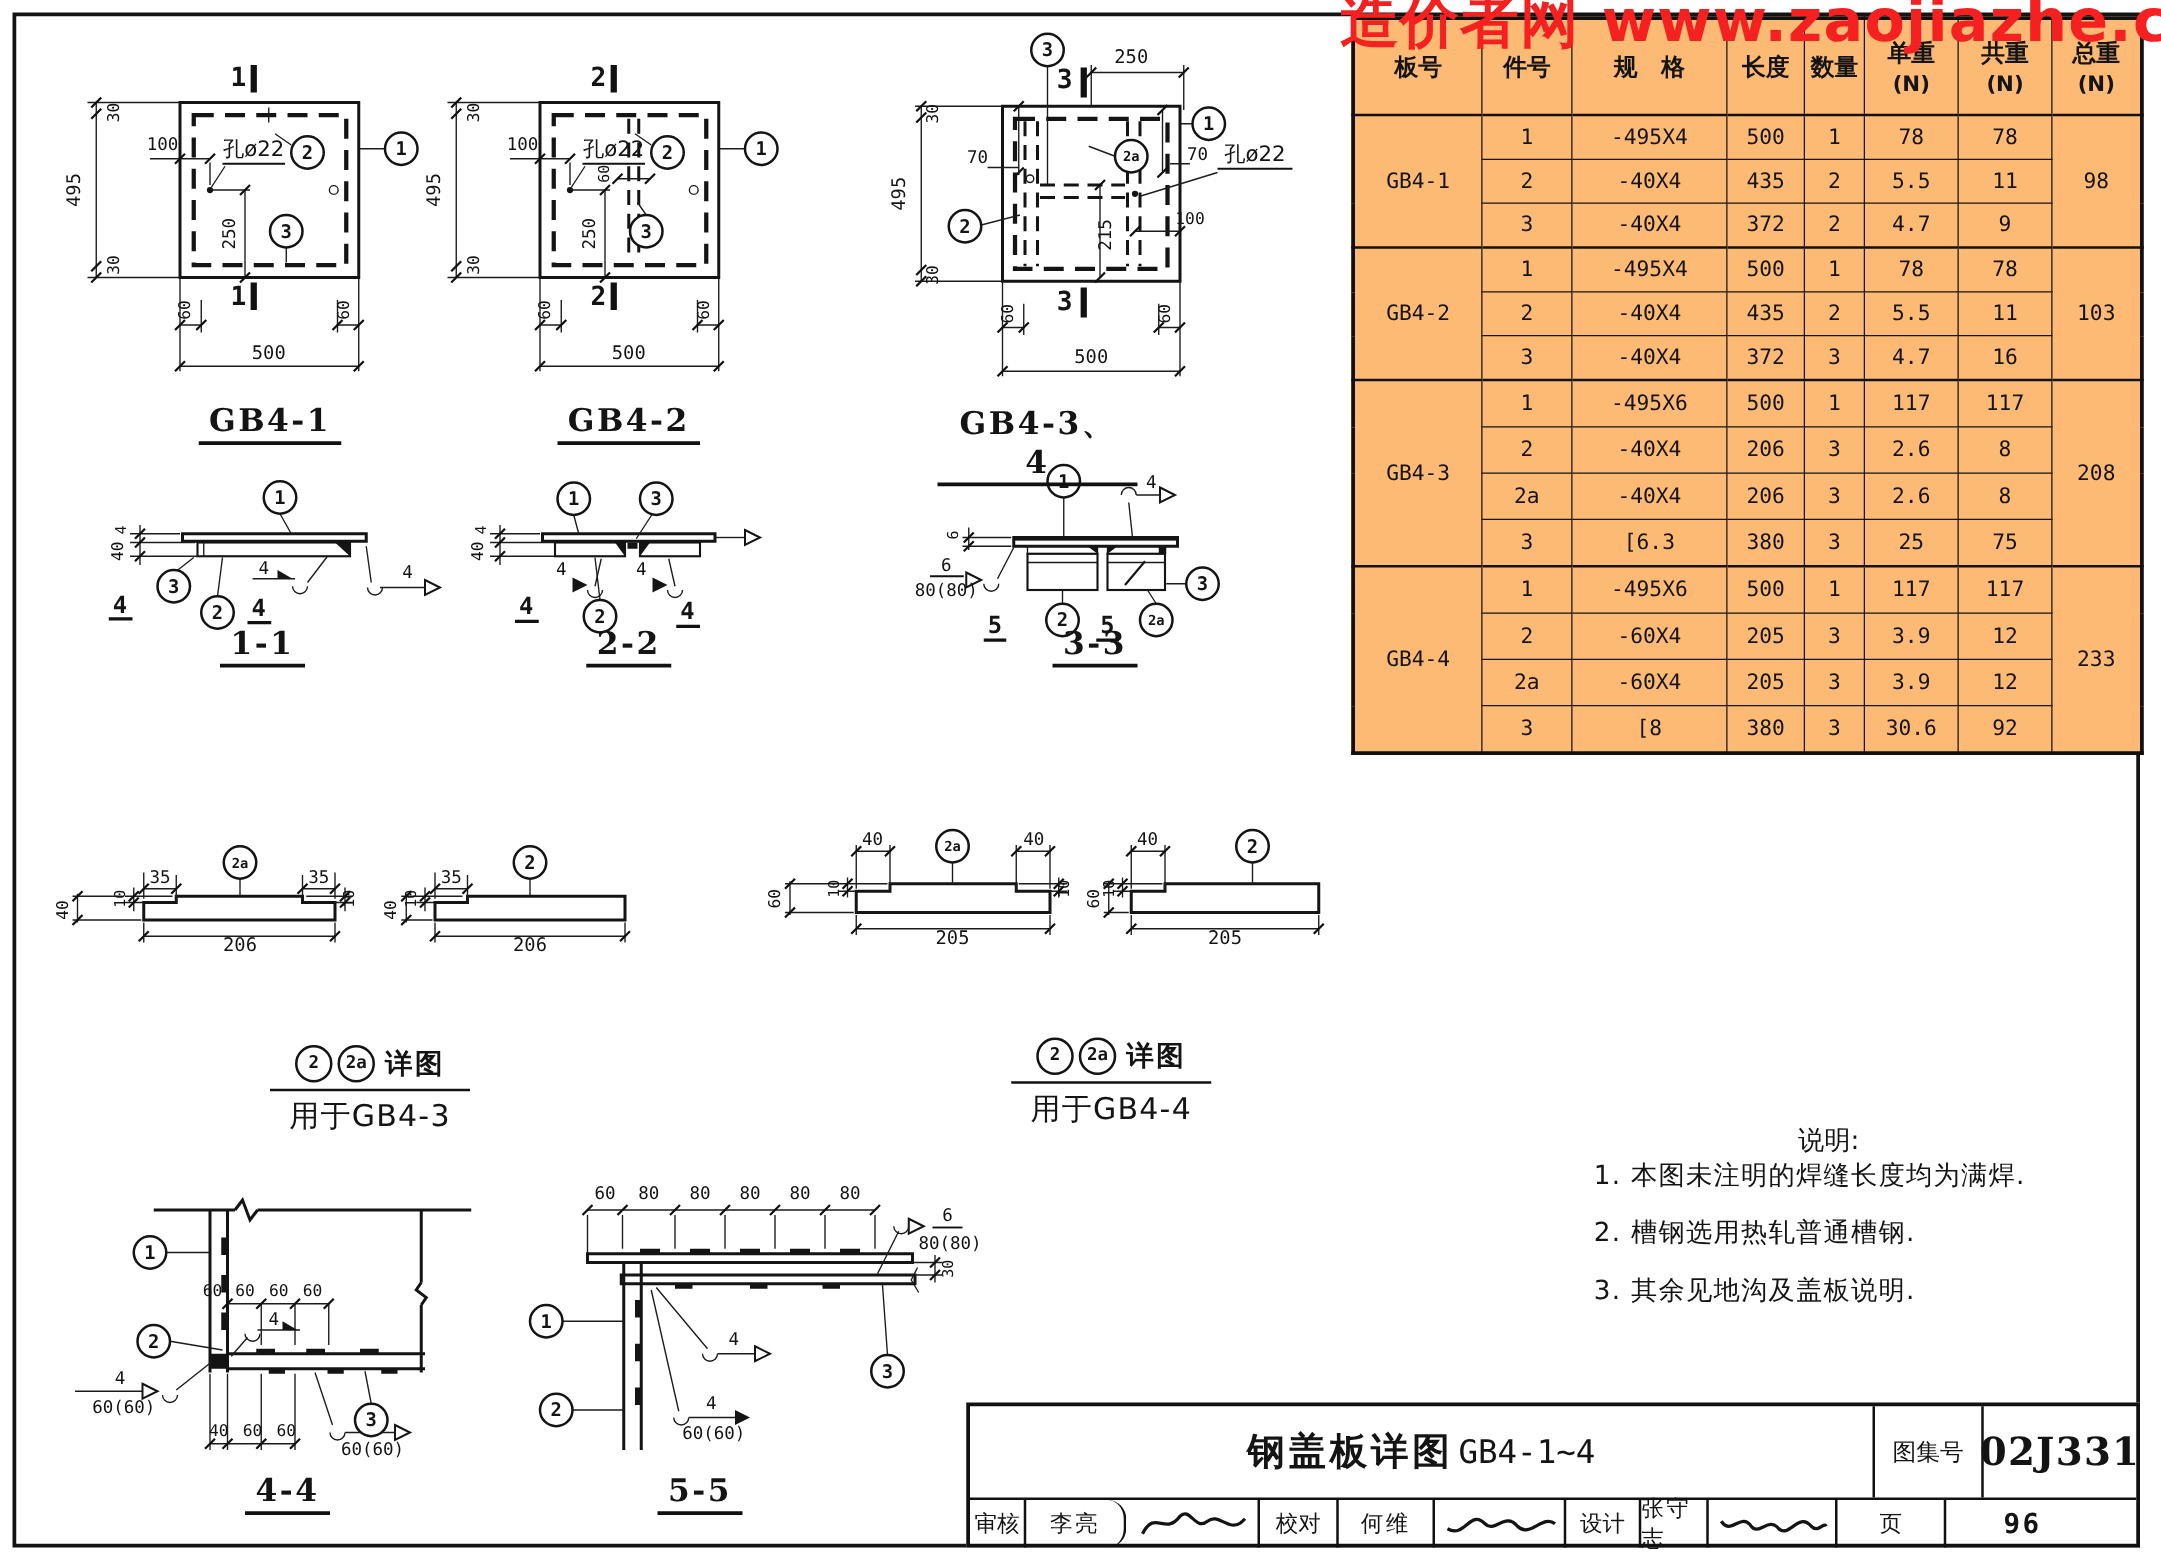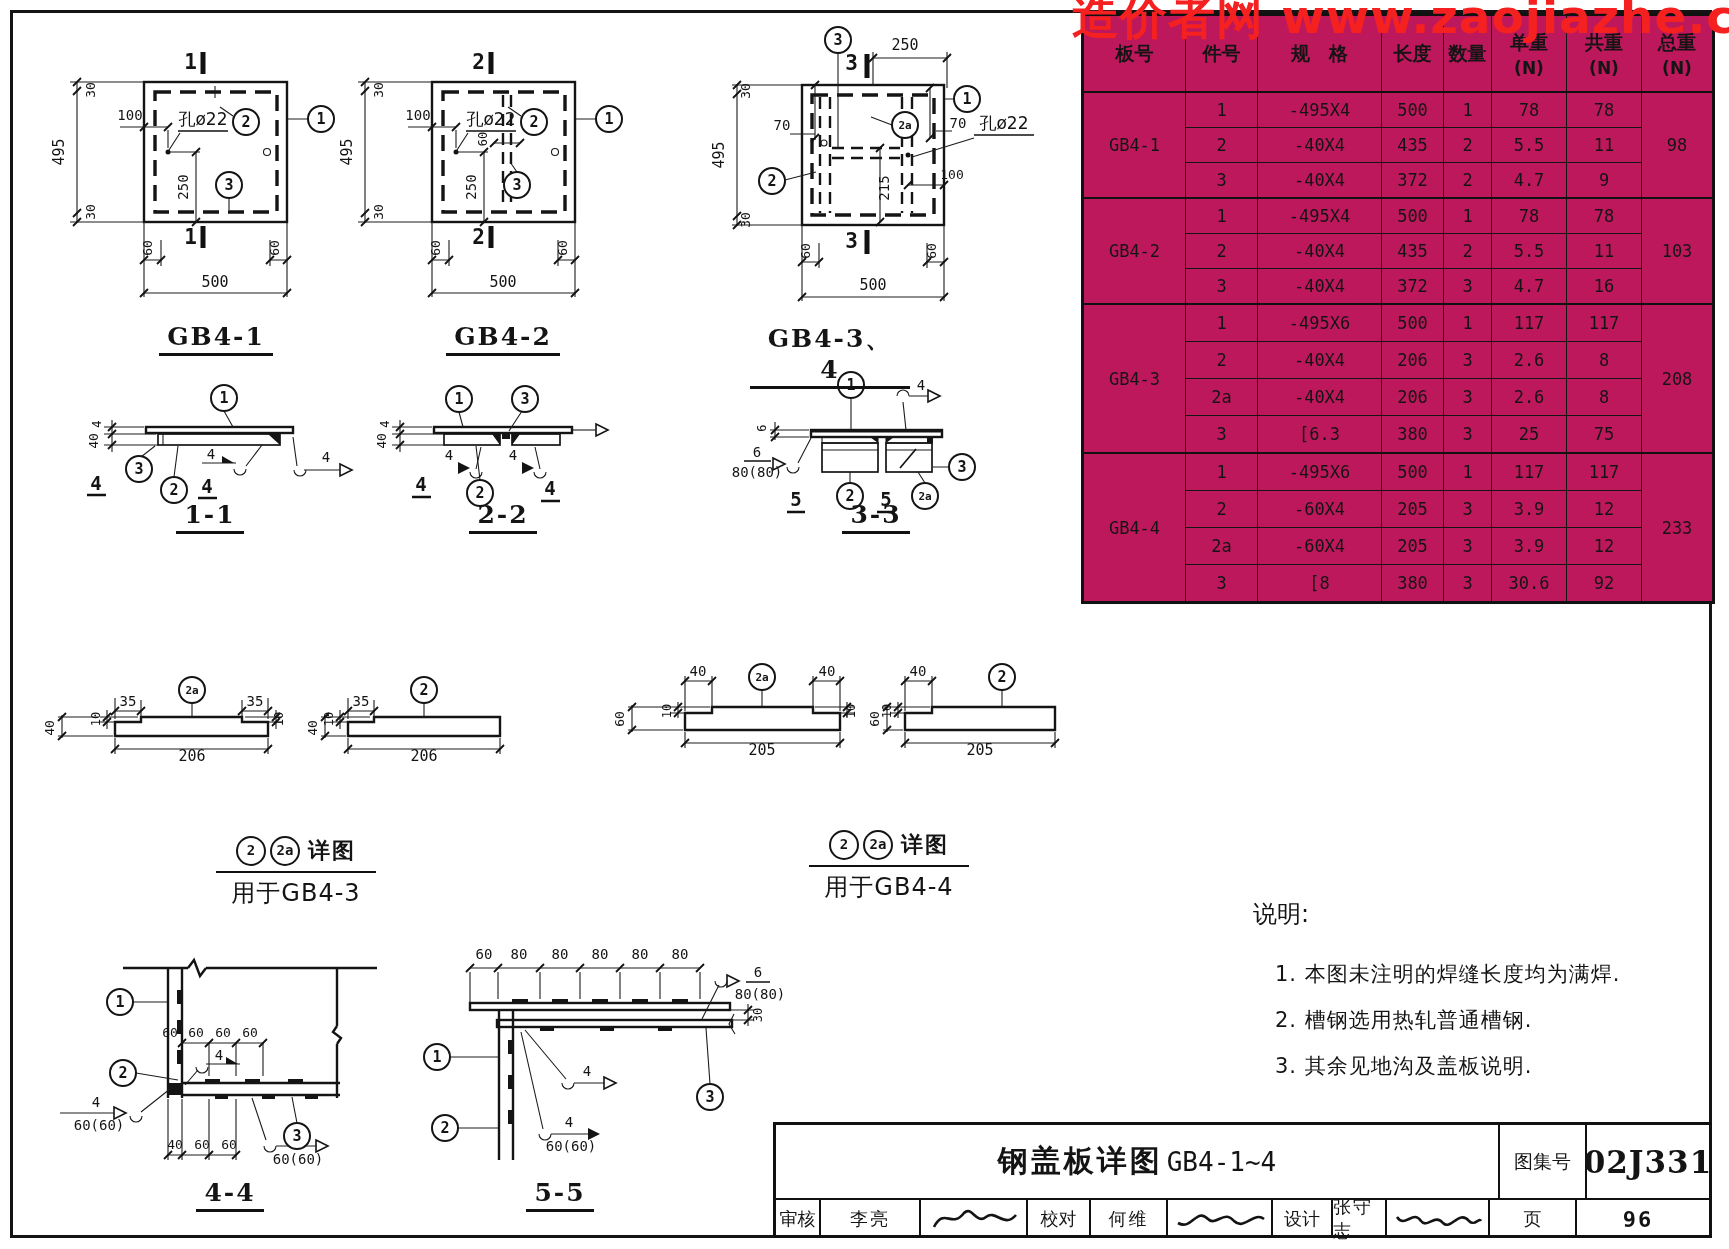--- a/index.html
+++ b/index.html
@@ -22,21 +22,21 @@
   .ulthin{stroke:#111;stroke-width:1.5;fill:none;}
   text.cad{font-family:"DejaVu Sans Mono",monospace;fill:#141414;}
   text.cn{font-family:"DejaVu Sans",sans-serif;fill:#141414;}
   .balloon-circle{fill:#fff;stroke:#141414;stroke-width:2;}
 
   .watermark{position:absolute;left:1072px;top:-14px;font-size:47px;font-weight:700;
       color:#f52020;letter-spacing:1px;white-space:nowrap;z-index:30;}
 
   
   .ptable-wrap{position:absolute;left:1081px;top:13px;z-index:5;}
-  table.ptable{border-collapse:collapse;table-layout:fixed;width:631px;background:#be185d;}
+  table.ptable{border-collapse:collapse;table-layout:fixed;width:631px;background:#fdba74;}
   table.ptable th,table.ptable td{border:1.8px solid #151515;text-align:center;vertical-align:middle;
       padding:0;overflow:hidden;}
   table.ptable{border:3px solid #111;}
   table.ptable th{height:75px;font-size:19px;font-weight:600;}
   table.ptable th .sub{font-size:17px;font-weight:600;margin-top:2px;}
   table.ptable td{font-family:"DejaVu Sans Mono",monospace;font-size:17px;}
   tr.h34 td{height:34px;} tr.h36 td{height:36px;}
   tr.gstart td{border-top:2.6px solid #111;}
   td.boardcell,td.totalcell{font-size:17px;}
 
@@ -49,21 +49,21 @@
   .caption{position:absolute;width:160px;text-align:center;z-index:6;}
   .caption .row1{display:flex;align-items:center;justify-content:center;gap:4px;
       border-bottom:2.6px solid #111;padding-bottom:5px;}
   .caption .bl{display:inline-block;width:26px;height:26px;border:2px solid #141414;border-radius:50%;
       font-family:"DejaVu Sans Mono",monospace;font-size:14px;font-weight:bold;line-height:24px;}
   .caption .cap-word{font-size:22px;font-weight:bold;letter-spacing:2px;margin-left:4px;}
   .caption .row2{font-size:24px;margin-top:4px;letter-spacing:1px;}
 
   
   .notes{position:absolute;left:1253px;top:898px;width:420px;z-index:6;}
-  .notes .nhead{font-size:24px;margin-bottom:30px;}
+  .notes .nhead{font-size:21px;margin-bottom:0;text-align:center;}
   .notes .nitem{font-size:21px;margin:0 0 18px 22px;letter-spacing:1px;}
 
   
   .tblock{position:absolute;left:773px;top:1122px;width:939px;height:116px;
       border:3px solid #111;box-sizing:border-box;z-index:6;background:#fff;}
   .tblock .toprow{display:flex;height:75px;border-bottom:2.4px solid #111;box-sizing:border-box;}
   .tblock .botrow{display:flex;height:38px;}
   .tb-cell{display:flex;align-items:center;justify-content:center;box-sizing:border-box;
       border-right:2px solid #111;height:100%;}
   .tb-cell:last-child{border-right:none;}
@@ -700,21 +700,21 @@
     <div class="toprow">
       <div class="tb-cell tb-main">
         <span class="t1">钢盖板详图</span>
         <span class="t2">GB4-1~4</span>
       </div>
       <div class="tb-cell tb-atlas-label">图集号</div>
       <div class="tb-cell tb-atlas-no">02J331</div>
     </div>
     <div class="botrow">
       <div class="tb-cell tb-lab" style="width:45px;">审核</div>
-      <div class="tb-cell tb-name" style="width:100px;">李亮</div>
+      <div class="tb-cell tb-name" style="width:80px;border-radius:15px;">李亮</div>
       <div class="tb-cell sig" style="width:107px;">
         <svg width="96" height="32" viewBox="0 0 96 32">
             <path d="M8,24 C18,4 26,26 38,10 C46,2 50,22 60,14 C70,6 78,26 90,12" stroke="#141414" stroke-width="2.6" fill="none"></path>
           </svg>
       </div>
       <div class="tb-cell tb-lab" style="width:63px;">校对</div>
       <div class="tb-cell tb-name" style="width:77px;">何维</div>
       <div class="tb-cell sig" style="width:105px;">
         <svg width="96" height="32" viewBox="0 0 96 32">
             <path d="M6,20 C20,28 24,4 36,16 C44,24 52,6 62,18 C72,28 82,8 92,16" stroke="#141414" stroke-width="2.6" fill="none"></path>

